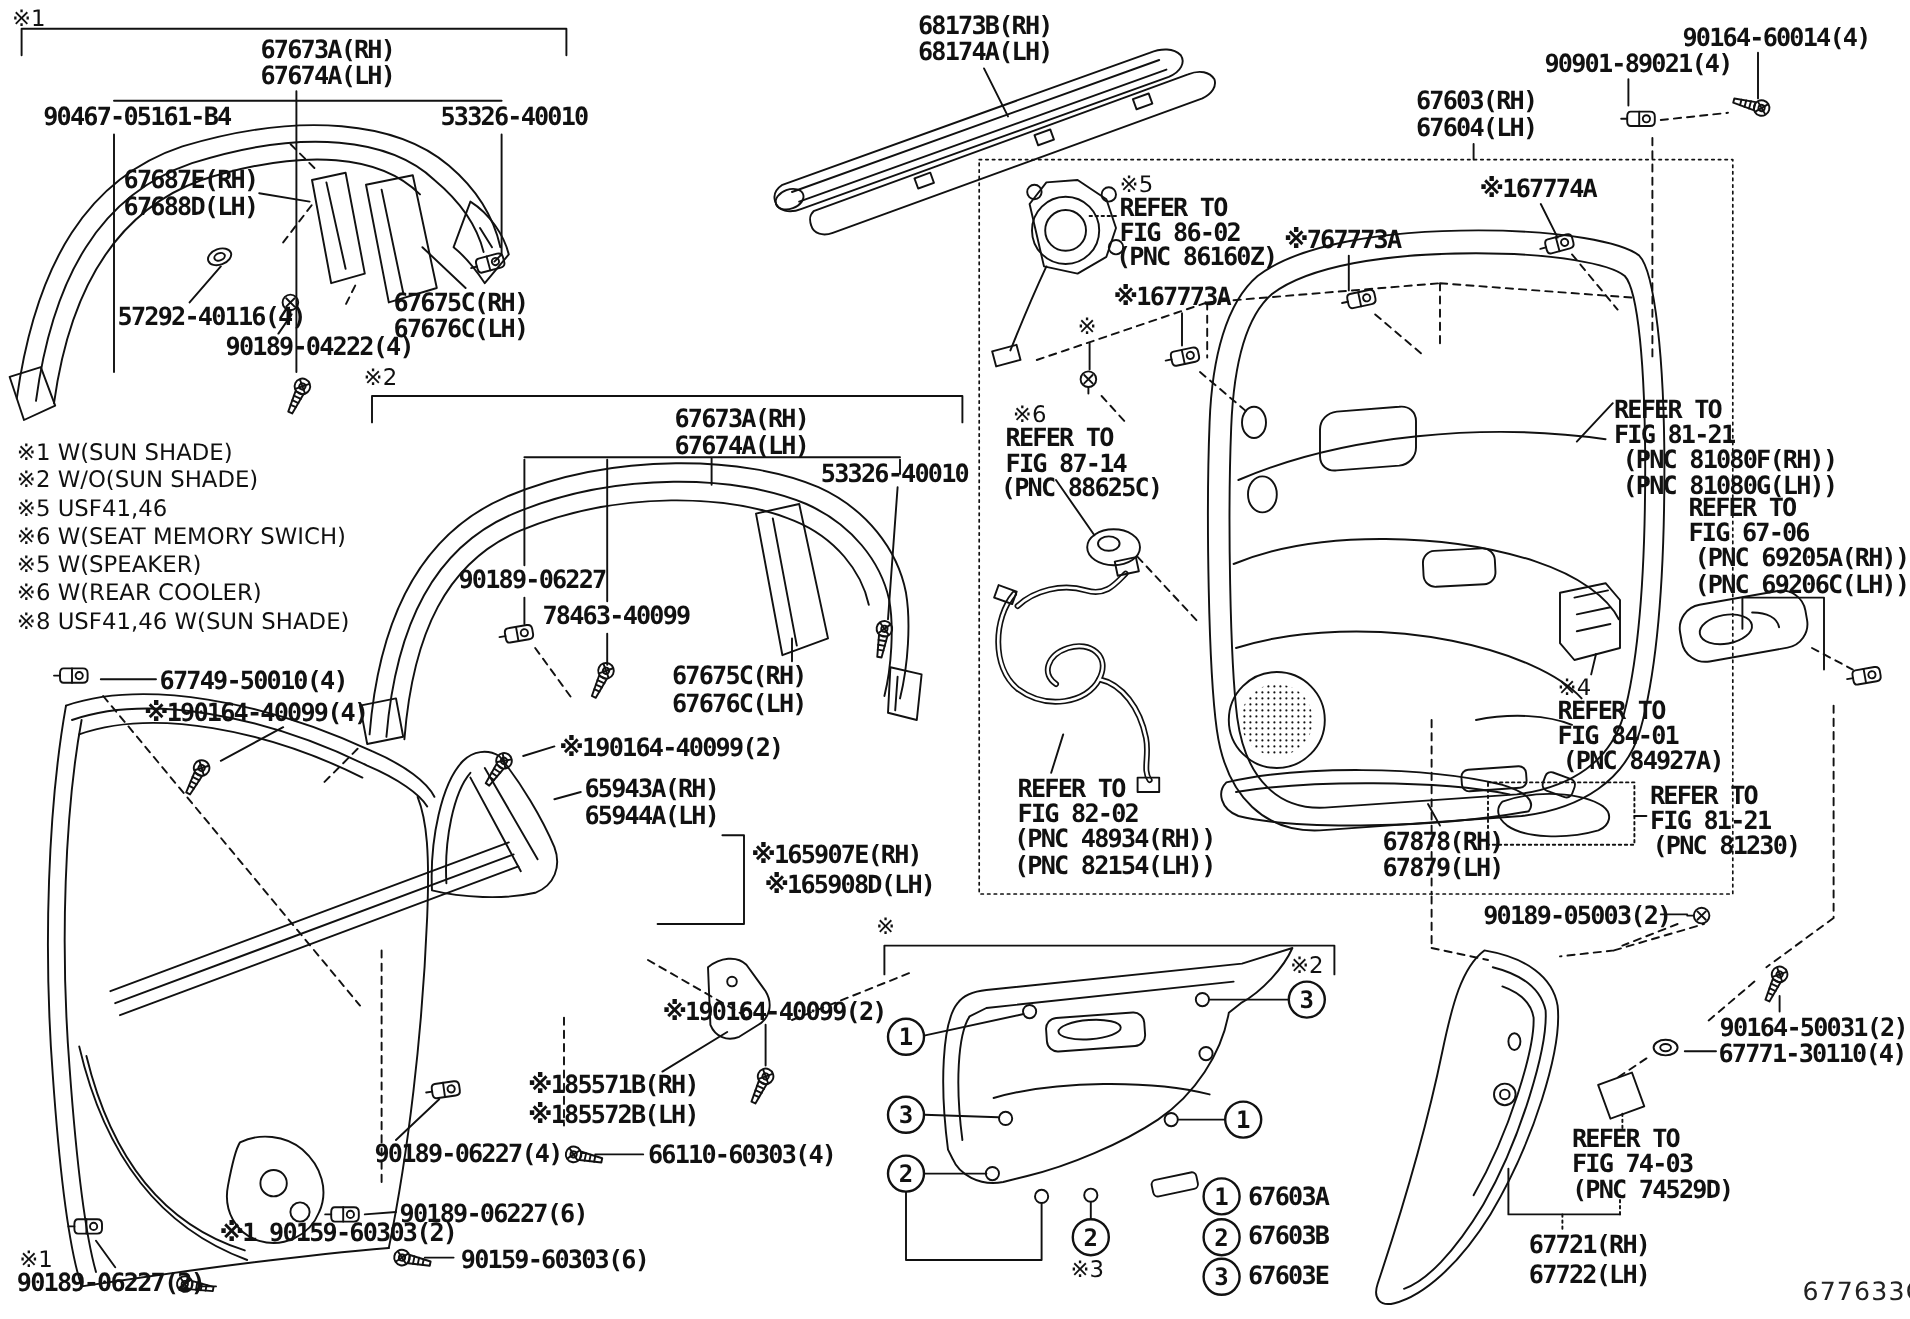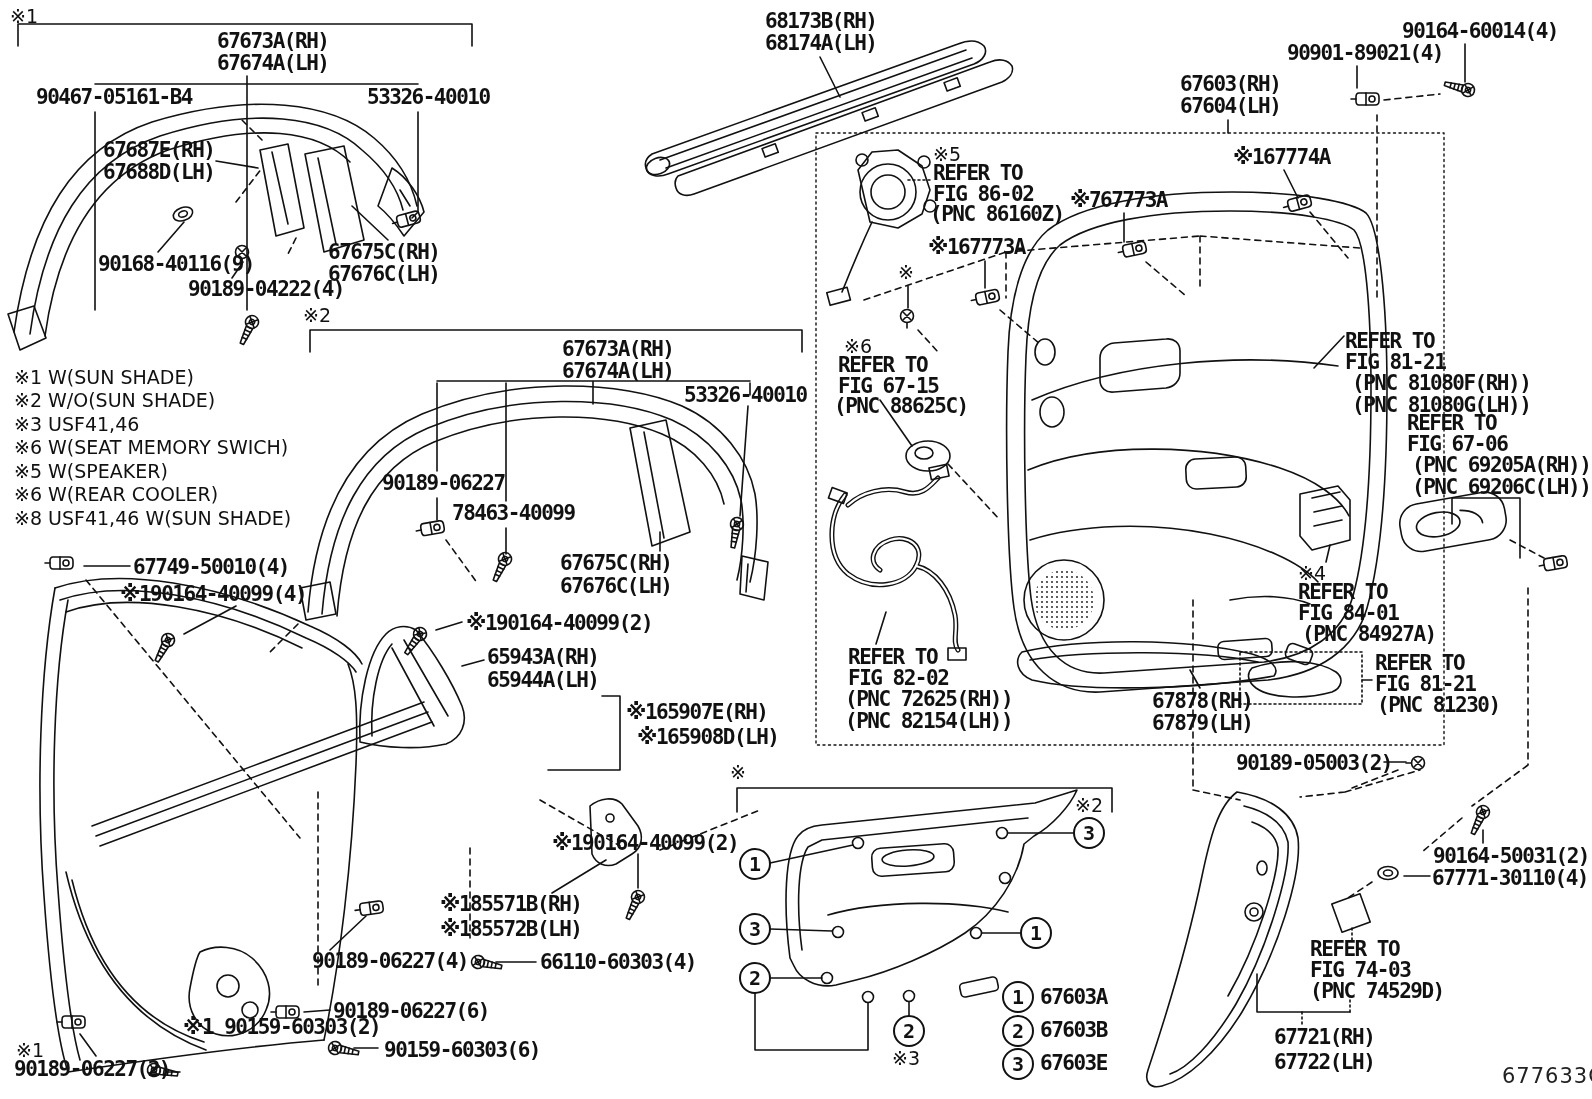--- a/index.html
+++ b/index.html
@@ -254,21 +254,21 @@
   </g>
 </svg>
 
 <div class="mk" style="left:10px;top:6px">※1</div>
 <div class="lbl" style="left:217px;top:30px">67673A(RH)</div>
 <div class="lbl" style="left:217px;top:52px">67674A(LH)</div>
 <div class="lbl" style="left:36px;top:86px">90467-05161-B4</div>
 <div class="lbl" style="left:367px;top:86px">53326-40010</div>
 <div class="lbl" style="left:103px;top:139px">67687E(RH)</div>
 <div class="lbl" style="left:103px;top:161px">67688D(LH)</div>
-<div class="lbl" style="left:98px;top:253px">90168-40116(9)</div>
+<div class="lbl" style="left:98px;top:253px">57292-40116(4)</div>
 <div class="lbl" style="left:188px;top:278px">90189-04222(4)</div>
 <div class="lbl" style="left:328px;top:241px">67675C(RH)</div>
 <div class="lbl" style="left:328px;top:263px">67676C(LH)</div>
 <div class="mk" style="left:303px;top:305px">※2</div>
 
 <div class="lbl" style="left:765px;top:10px">68173B(RH)</div>
 <div class="lbl" style="left:765px;top:32px">68174A(LH)</div>
 
 <div class="lbl" style="left:1402px;top:20px">90164-60014(4)</div>
 <div class="lbl" style="left:1287px;top:42px">90901-89021(4)</div>
@@ -278,56 +278,56 @@
 <div class="lbl" style="left:1070px;top:189px">※767773A</div>
 
 <div class="mk" style="left:933px;top:144px">※5</div>
 <div class="lbl" style="left:933px;top:162px">REFER TO</div>
 <div class="lbl" style="left:933px;top:183px">FIG 86-02</div>
 <div class="lbl" style="left:930px;top:203px">(PNC 86160Z)</div>
 <div class="lbl" style="left:928px;top:236px">※167773A</div>
 <div class="mk" style="left:898px;top:262px">※</div>
 <div class="mk" style="left:844px;top:336px">※6</div>
 <div class="lbl" style="left:838px;top:354px">REFER TO</div>
-<div class="lbl" style="left:838px;top:375px">FIG 67-15</div>
+<div class="lbl" style="left:838px;top:375px">FIG 87-14</div>
 <div class="lbl" style="left:834px;top:395px">(PNC 88625C)</div>
 
 <div class="lbl" style="left:1345px;top:330px">REFER TO</div>
 <div class="lbl" style="left:1345px;top:351px">FIG 81-21</div>
 <div class="lbl" style="left:1352px;top:372px">(PNC 81080F(RH))</div>
 <div class="lbl" style="left:1352px;top:394px">(PNC 81080G(LH))</div>
 <div class="lbl" style="left:1407px;top:412px">REFER TO</div>
 <div class="lbl" style="left:1407px;top:433px">FIG 67-06</div>
 <div class="lbl" style="left:1412px;top:454px">(PNC 69205A(RH))</div>
 <div class="lbl" style="left:1412px;top:476px">(PNC 69206C(LH))</div>
 <div class="mk" style="left:1298px;top:563px">※4</div>
 <div class="lbl" style="left:1298px;top:581px">REFER TO</div>
 <div class="lbl" style="left:1298px;top:602px">FIG 84-01</div>
 <div class="lbl" style="left:1302px;top:623px">(PNC 84927A)</div>
 <div class="lbl" style="left:1375px;top:652px">REFER TO</div>
 <div class="lbl" style="left:1375px;top:673px">FIG 81-21</div>
 <div class="lbl" style="left:1377px;top:694px">(PNC 81230)</div>
 <div class="lbl" style="left:848px;top:646px">REFER TO</div>
 <div class="lbl" style="left:848px;top:667px">FIG 82-02</div>
-<div class="lbl" style="left:845px;top:688px">(PNC 72625(RH))</div>
+<div class="lbl" style="left:845px;top:688px">(PNC 48934(RH))</div>
 <div class="lbl" style="left:845px;top:710px">(PNC 82154(LH))</div>
 <div class="lbl" style="left:1152px;top:690px">67878(RH)</div>
 <div class="lbl" style="left:1152px;top:712px">67879(LH)</div>
 
 <div class="lbl" style="left:562px;top:338px">67673A(RH)</div>
 <div class="lbl" style="left:562px;top:360px">67674A(LH)</div>
 <div class="lbl" style="left:684px;top:384px">53326-40010</div>
 <div class="lbl" style="left:382px;top:472px">90189-06227</div>
 <div class="lbl" style="left:452px;top:502px">78463-40099</div>
 <div class="lbl" style="left:560px;top:552px">67675C(RH)</div>
 <div class="lbl" style="left:560px;top:575px">67676C(LH)</div>
 
 <div class="lg" style="left:14px;top:366px">※1 W(SUN SHADE)</div>
 <div class="lg" style="left:14px;top:389px">※2 W/O(SUN SHADE)</div>
-<div class="lg" style="left:14px;top:413px">※3 USF41,46</div>
+<div class="lg" style="left:14px;top:413px">※5 USF41,46</div>
 <div class="lg" style="left:14px;top:436px">※6 W(SEAT MEMORY SWICH)</div>
 <div class="lg" style="left:14px;top:460px">※5 W(SPEAKER)</div>
 <div class="lg" style="left:14px;top:483px">※6 W(REAR COOLER)</div>
 <div class="lg" style="left:14px;top:507px">※8 USF41,46 W(SUN SHADE)</div>
 
 <div class="lbl" style="left:133px;top:556px">67749-50010(4)</div>
 <div class="lbl" style="left:120px;top:583px">※190164-40099(4)</div>
 <div class="lbl" style="left:466px;top:612px">※190164-40099(2)</div>
 <div class="lbl" style="left:487px;top:646px">65943A(RH)</div>
 <div class="lbl" style="left:487px;top:669px">65944A(LH)</div>

